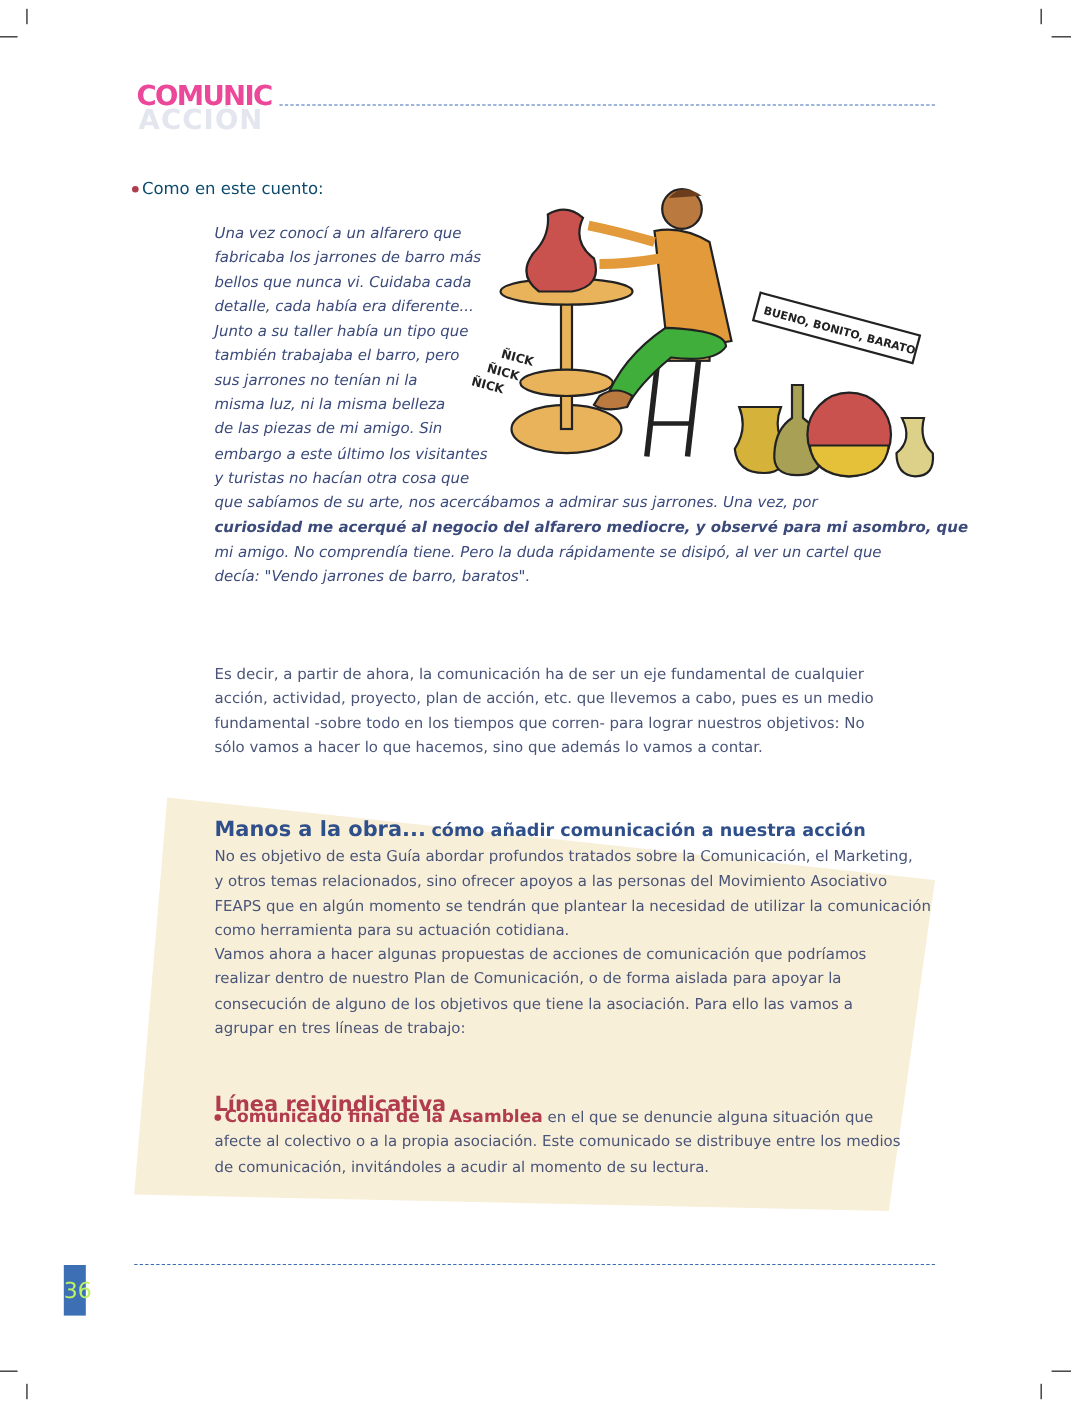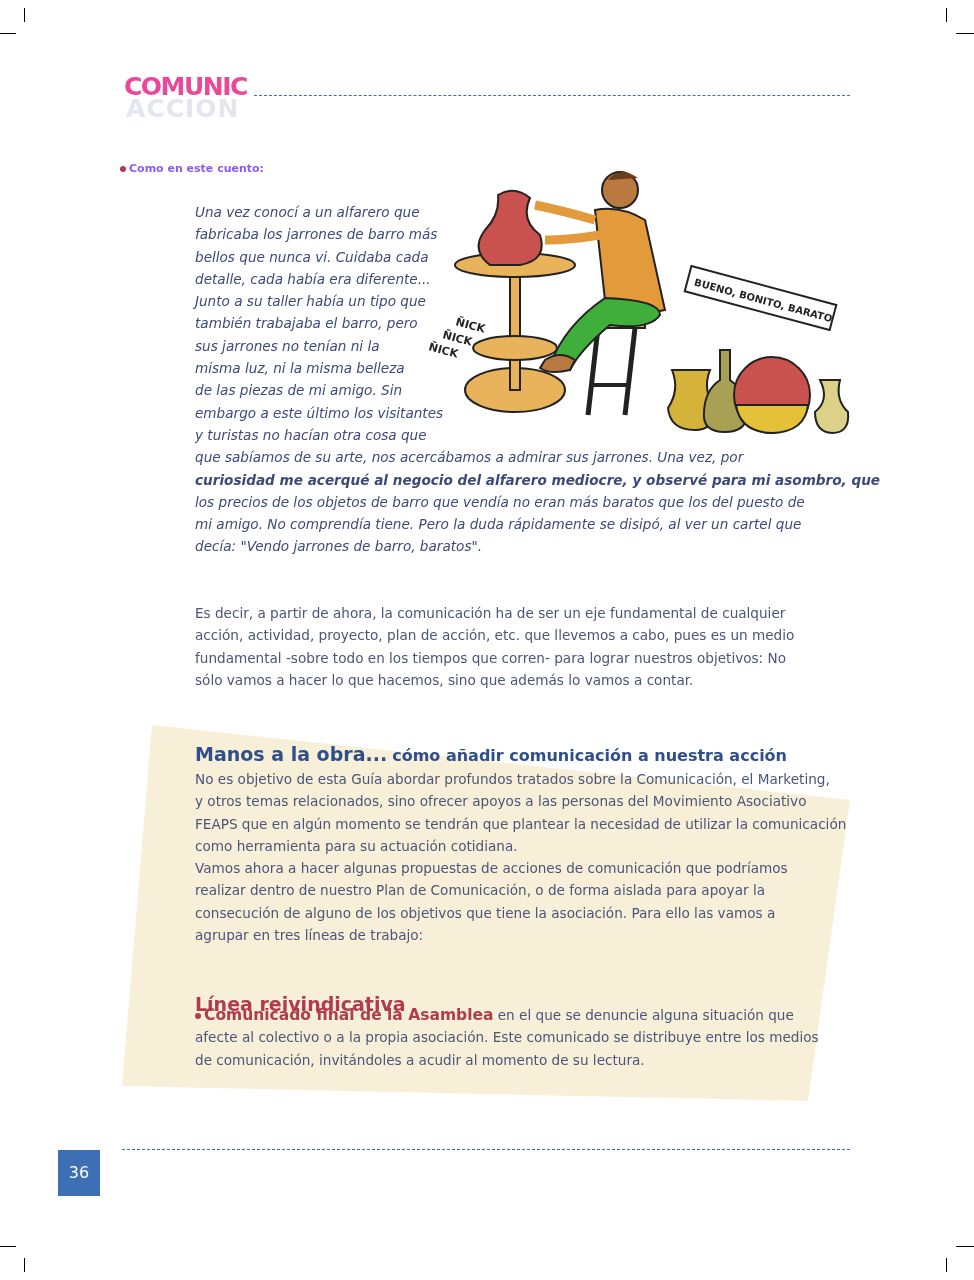--- a/index.html
+++ b/index.html
@@ -5,32 +5,32 @@
     html, body { margin:0; padding:0; }
     body { width:974px; height:1280px; position:relative; background:#ffffff; overflow:hidden;
            font-family:"DejaVu Sans", sans-serif; color:#3b4a7a; }
     .abs { position:absolute; }
     .crop { position:absolute; background:#000; }
     .logo-top { left:124px; top:74px; font-family:"DejaVu Sans", sans-serif; font-weight:bold;
                 font-size:25px; color:#ec4899; letter-spacing:-1.5px; line-height:26px; }
     .logo-bot { left:126px; top:96px; font-family:"DejaVu Sans", sans-serif; font-weight:bold;
                 font-size:25px; color:#e3e6ef; letter-spacing:1px; line-height:26px; z-index:0; }
     .dash { border-top:1.5px dashed #3b6db4; height:0; }
-    .h-red { color:#8b5cf6; font-weight:bold; font-size:11px; }
+    .h-red { color:#0c4a6e; font-weight:normal; font-size:15px; }
     .bullet { display:inline-block; width:6px; height:6px; background:#b03c4e; border-radius:50%;
               vertical-align:middle; margin-right:3px; }
     .story { font-style:italic; font-size:13.6px; line-height:22.3px; color:#3b4a7a; }
     .body { font-size:13.6px; line-height:22.3px; color:#4a5578; }
     .beige { left:0; top:0; width:974px; height:1280px; }
     .manos { font-size:19px; font-weight:bold; color:#2f4f8a; }
     .manos-sub { font-size:16px; font-weight:bold; color:#2f4f8a; }
     .linea { font-size:19px; font-weight:bold; color:#b03c4e; }
     .comunicado { font-size:15.5px; font-weight:bold; color:#b03c4e; }
-    .pagebox { left:58px; top:1150px; width:42px; height:46px; background:#3d6fb5; color:#ffffff;
-               font-size:16px; text-align:center; line-height:46px; }
+    .pagebox { left:58px; top:1150px; width:20px; height:46px; background:#3d6fb5; color:#bef264;
+               font-size:20px; text-align:center; line-height:46px; }
   </style>
 </head>
 <body>
 
 <div class="crop" style="left:24px;top:8px;width:1px;height:14px;"></div>
 <div class="crop" style="left:0px;top:33px;width:16px;height:1px;"></div>
 <div class="crop" style="left:946px;top:8px;width:1px;height:14px;"></div>
 <div class="crop" style="left:956px;top:33px;width:18px;height:1px;"></div>
 <div class="crop" style="left:24px;top:1258px;width:1px;height:14px;"></div>
 <div class="crop" style="left:0px;top:1246px;width:16px;height:1px;"></div>
@@ -56,21 +56,20 @@
   <div>detalle, cada había era diferente...</div>
   <div>Junto a su taller había un tipo que</div>
   <div>también trabajaba el barro, pero</div>
   <div>sus jarrones no tenían ni la</div>
   <div>misma luz, ni la misma belleza</div>
   <div>de las piezas de mi amigo. Sin</div>
   <div>embargo a este último los visitantes</div>
   <div>y turistas no hacían otra cosa que</div>
   <div style="white-space:nowrap;">que sabíamos de su arte, nos acercábamos a admirar sus jarrones. Una vez, por</div>
   <div style="white-space:nowrap;font-weight:bold;">curiosidad me acerqué al negocio del alfarero mediocre, y observé para mi asombro, que</div>
-  <div style="white-space:nowrap;">los precios de los objetos de barro que vendía no eran más baratos que los del puesto de</div>
   <div style="white-space:nowrap;">mi amigo. No comprendía tiene. Pero la duda rápidamente se disipó, al ver un cartel que</div>
   <div style="white-space:nowrap;">decía: "Vendo jarrones de barro, baratos".</div>
 </div>
 
 <svg class="abs" style="left:420px;top:150px;" width="450" height="290" viewBox="0 0 450 290">
 
   <ellipse cx="95" cy="240" rx="50" ry="22" fill="#e8b35a" stroke="#222" stroke-width="2"></ellipse>
   <rect x="90" y="120" width="10" height="120" fill="#e8b35a" stroke="#222" stroke-width="2"></rect>
   <ellipse cx="95" cy="198" rx="42" ry="12" fill="#e8b35a" stroke="#222" stroke-width="2"></ellipse>
   <ellipse cx="95" cy="115" rx="60" ry="12" fill="#e8b35a" stroke="#222" stroke-width="2"></ellipse>

